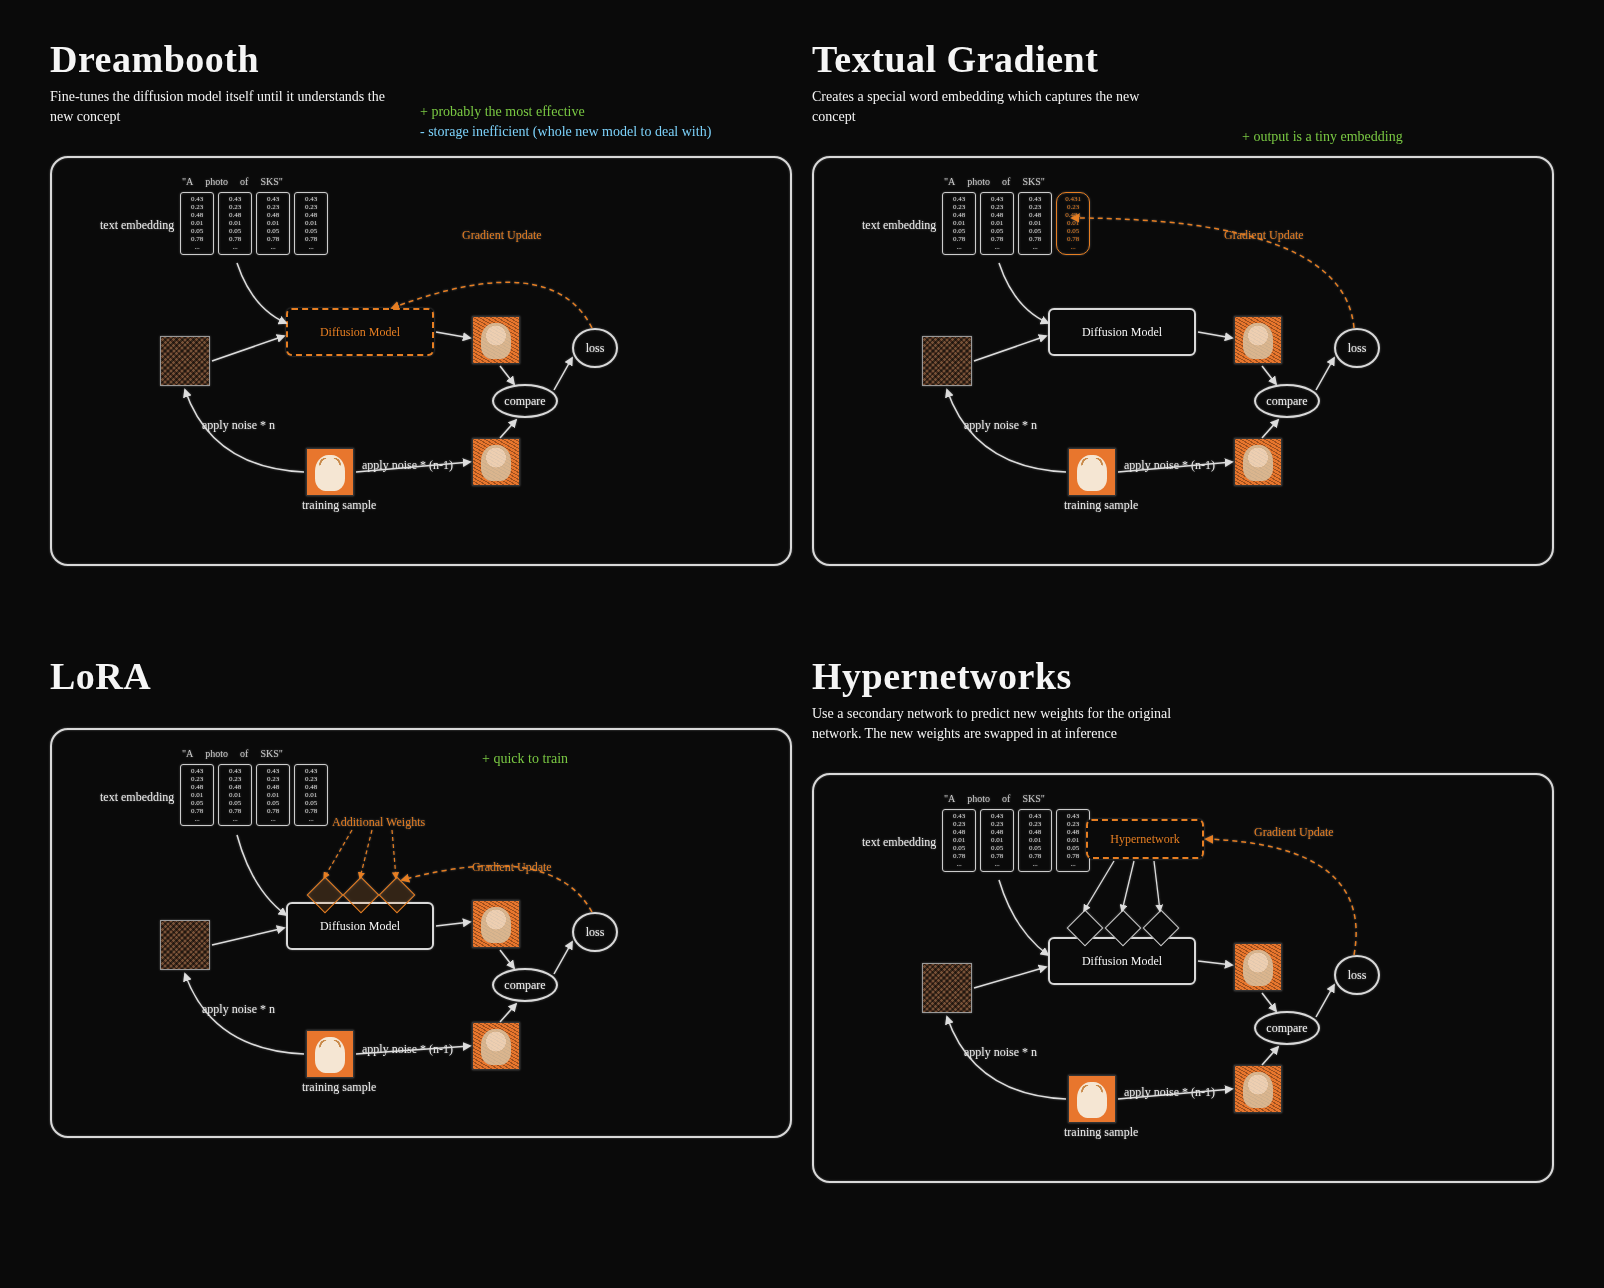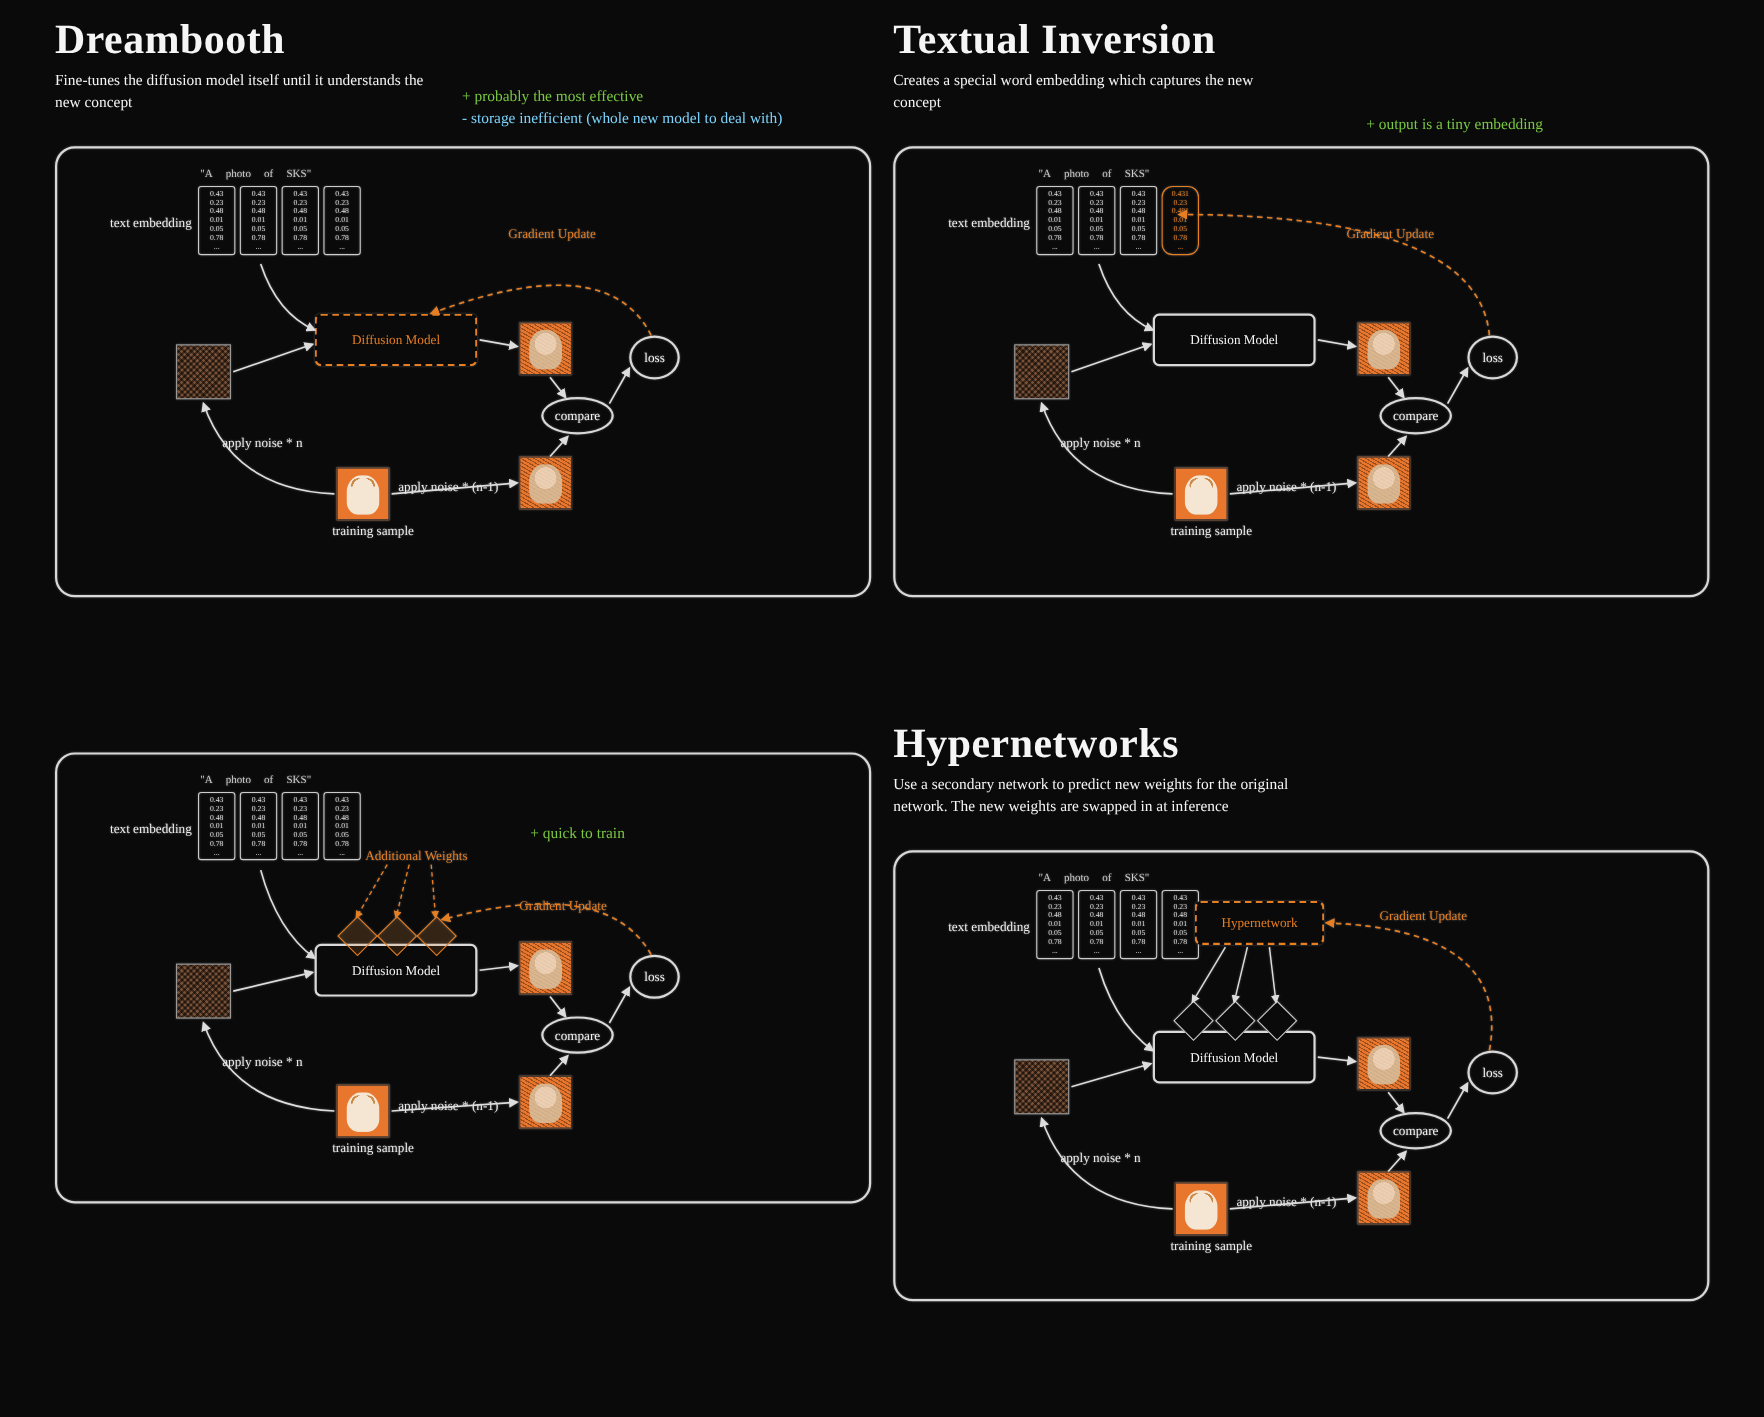--- a/index.html
+++ b/index.html
@@ -9,21 +9,21 @@
     font-family: "Comic Sans MS", "Segoe Script", cursive;
     width: 1604px;
     height: 1288px;
     overflow: hidden;
   }
   .grid {
     display: grid;
     grid-template-columns: 1fr 1fr;
     grid-template-rows: 1fr 1fr;
     gap: 20px;
-    padding: 14px 50px;
+    padding: 37px 50px;
     height: 100%;
   }
   .panel {
     position: relative;
   }
   .title {
     font-size: 38px;
     font-weight: bold;
     margin-bottom: 6px;
     letter-spacing: 0.5px;
@@ -263,21 +263,21 @@
         <path d="M448 280 L464 262" fill="none" stroke="#ddd" stroke-width="1.5" marker-end="url(#ah-w)"></path>
 
         <path d="M502 232 L520 200" fill="none" stroke="#ddd" stroke-width="1.5" marker-end="url(#ah-w)"></path>
 
         <path d="M540 170 Q500 90 340 150" fill="none" stroke="#e67e22" stroke-width="1.5" stroke-dasharray="5 4" marker-end="url(#ah-o)"></path>
       </svg>
     </div>
   </div>
 
   <div class="panel">
-    <div class="title">Textual Inversion</div>
+    <div class="title">Textual Gradient</div>
     <div class="desc">Creates a special word embedding which captures the new concept</div>
     <div class="pros" style="left:430px;top:55px;">
       <div class="pro">+ output is a tiny embedding</div>
     </div>
     <div class="frame">
       <div class="prompt-words" style="left:130px;top:18px">
         <span>"A</span>
         <span>photo</span>
         <span>of</span>
         <span>SKS"</span>
@@ -341,20 +341,21 @@
         <path d="M448 208 L462 226" fill="none" stroke="#ddd" stroke-width="1.5" marker-end="url(#ah-w)"></path>
         <path d="M448 280 L464 262" fill="none" stroke="#ddd" stroke-width="1.5" marker-end="url(#ah-w)"></path>
         <path d="M502 232 L520 200" fill="none" stroke="#ddd" stroke-width="1.5" marker-end="url(#ah-w)"></path>
 
         <path d="M540 170 Q530 60 258 60" fill="none" stroke="#e67e22" stroke-width="1.5" stroke-dasharray="5 4" marker-end="url(#ah-o)"></path>
       </svg>
     </div>
   </div>
 
   <div class="panel">
+    <div class="title">LoRA</div>
     <div class="pros" style="left:432px;top:60px;text-align:center;">
       <div class="pro">+ quick to train</div>
     </div>
     <div class="frame">
       <div class="prompt-words" style="left:130px;top:18px">
         <span>"A</span>
         <span>photo</span>
         <span>of</span>
         <span>SKS"</span>
       </div>

